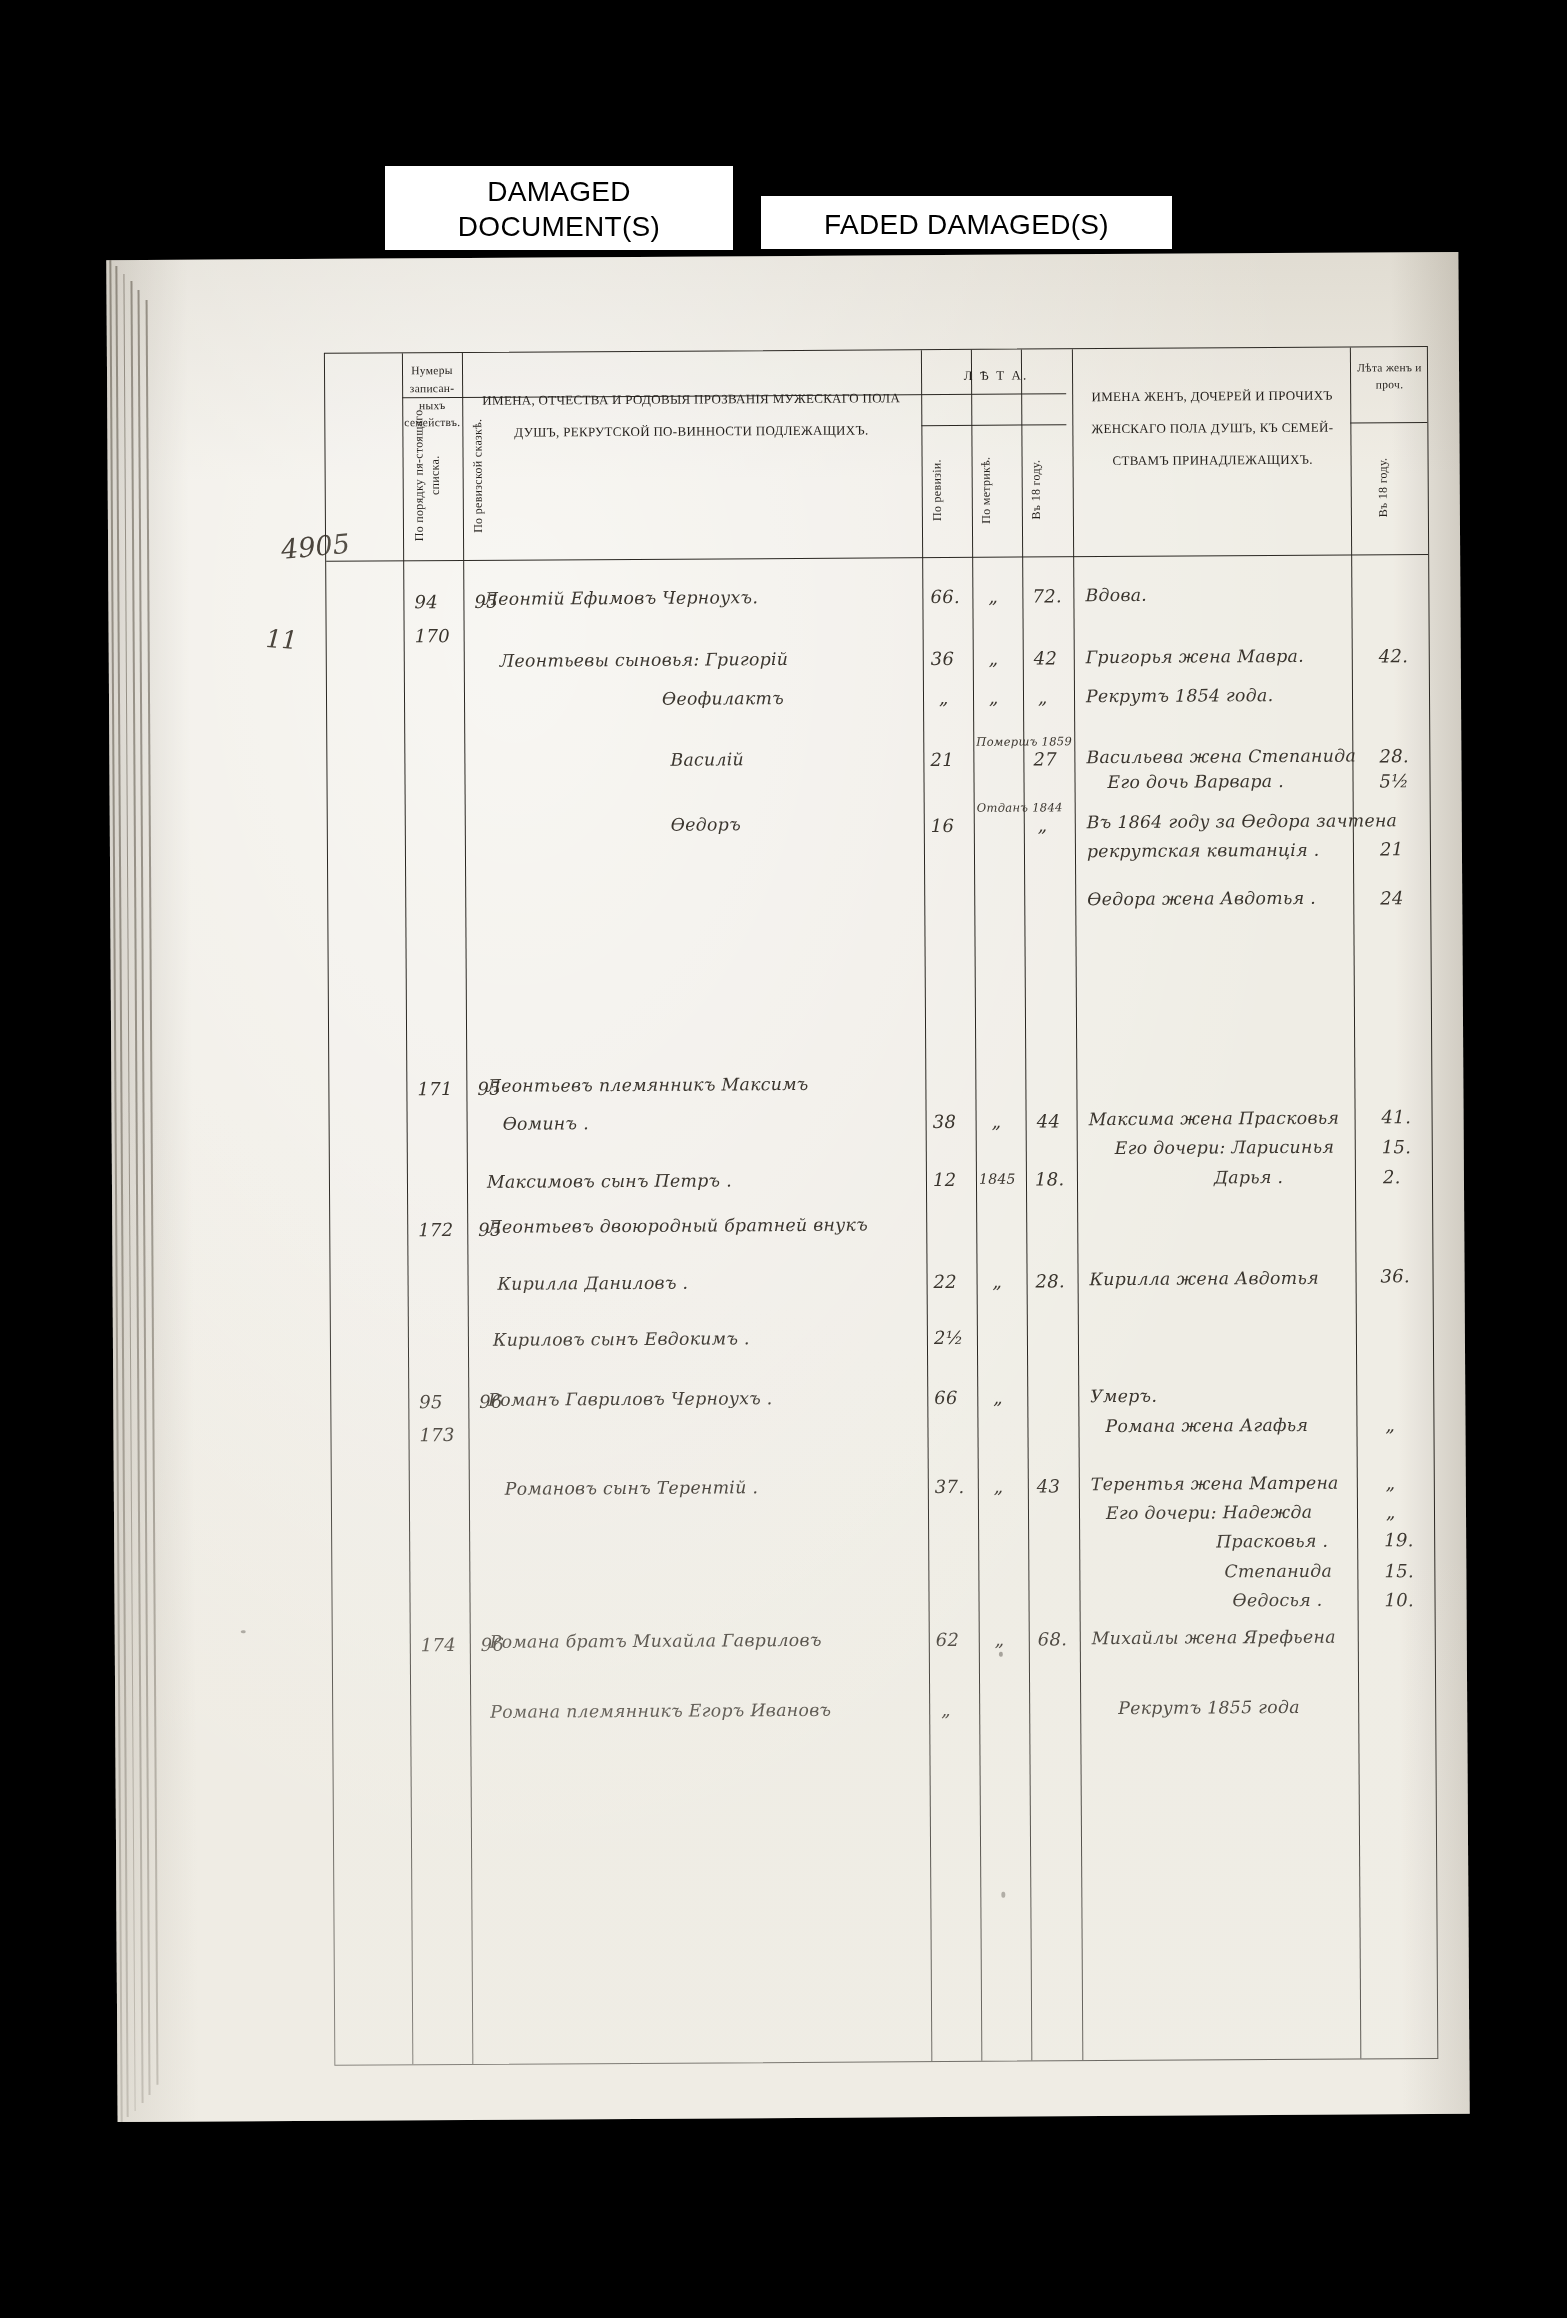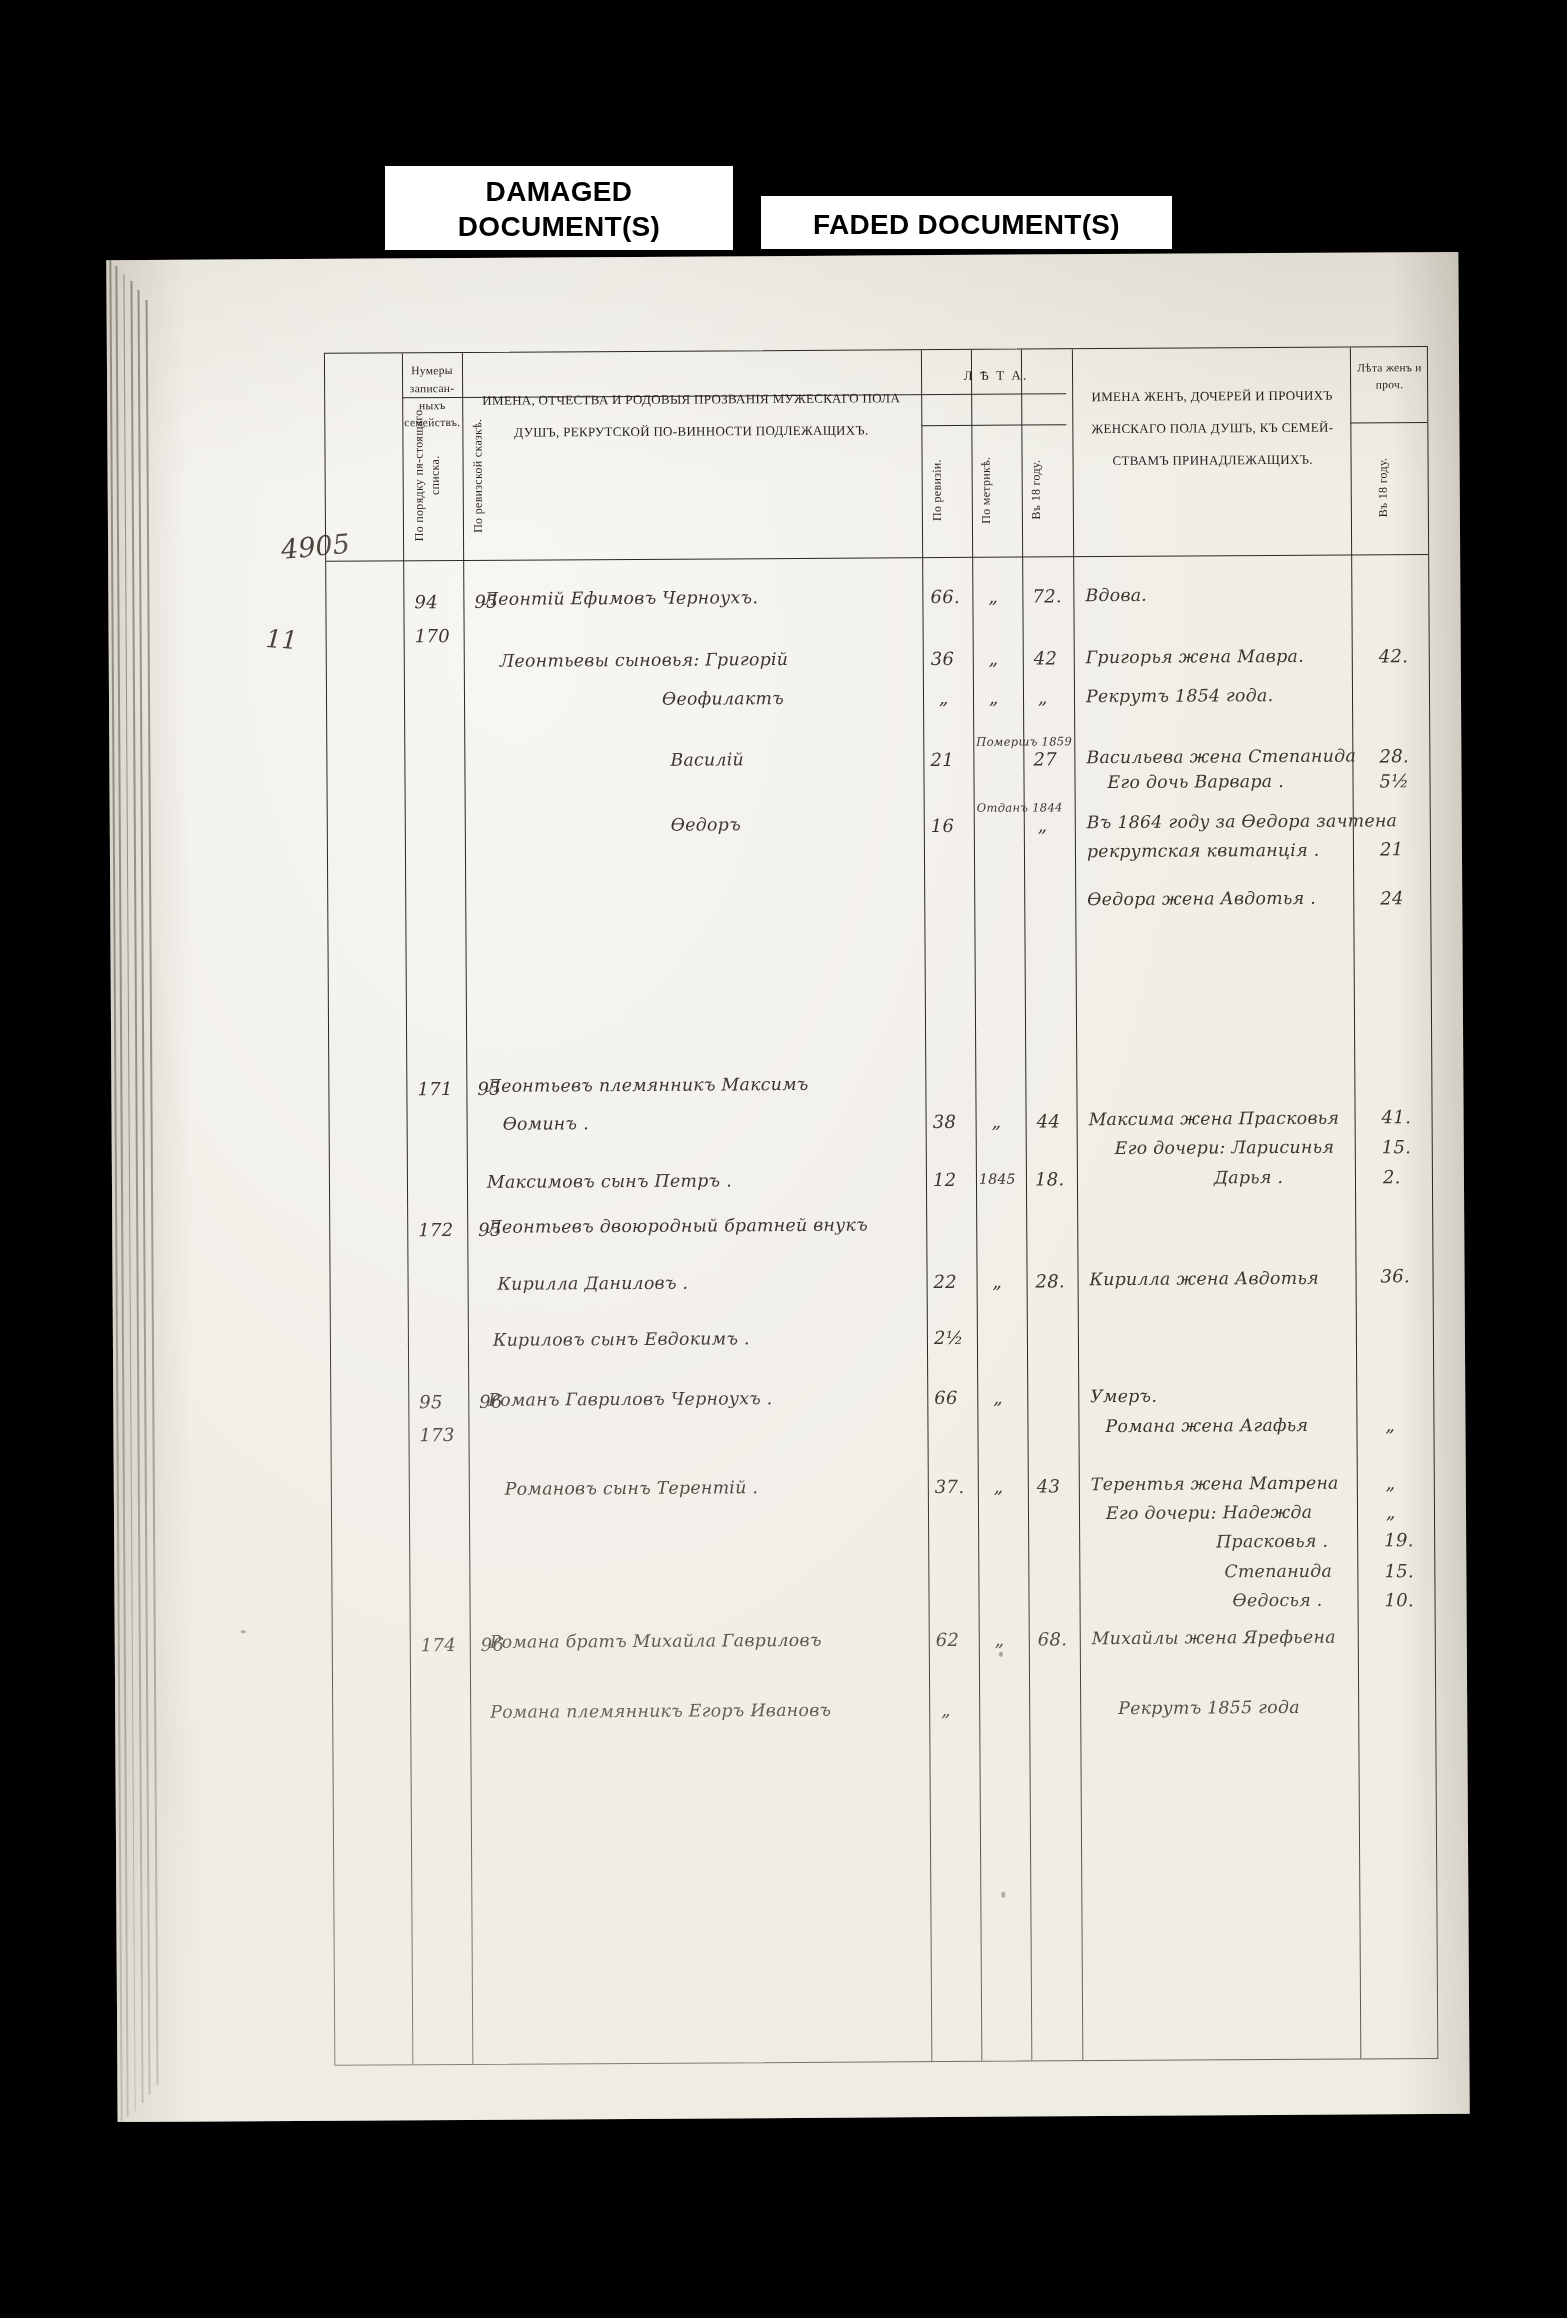--- a/index.html
+++ b/index.html
@@ -14,21 +14,21 @@
     font-family: "Liberation Serif", serif;
     overflow: hidden;
   }
 
   
   .banner {
     position: absolute;
     background: #ffffff;
     color: #000000;
     font-family: "Liberation Sans", sans-serif;
-    font-weight: bold;
+    font-weight: normal;
     text-align: center;
     letter-spacing: 0.3px;
     line-height: 1.22;
     z-index: 40;
   }
   #banner-damaged {
     left: 385px;
     top: 166px;
     width: 348px;
     height: 84px;
@@ -173,21 +173,21 @@
     pointer-events: none;
     background: linear-gradient(200deg, rgba(239,236,228,0) 55%, rgba(239,236,228,0.55) 100%);
   }
   
   .speck { position: absolute; background: rgba(60,55,48,0.5); border-radius: 50%; }
 </style>
 </head>
 <body>
 
 <div class="banner" id="banner-damaged">DAMAGED DOCUMENT(S)</div>
-<div class="banner" id="banner-faded">FADED DOCUMENT(S)</div>
+<div class="banner" id="banner-faded">FADED DAMAGED(S)</div>
 
 <div id="scan">
 
   <div class="edge" style="left:3.1px;"></div>
   <div class="edge" style="left:9.4px;top:6.3px;bottom:5.2px;"></div>
   <div class="edge" style="left:16.7px;top:13.6px;bottom:11.5px;"></div>
   <div class="edge" style="left:24px;top:21px;bottom:19px;"></div>
   <div class="edge" style="left:31px;top:30px;bottom:27px;"></div>
   <div class="edge" style="left:39px;top:40px;bottom:37px;"></div>
 

